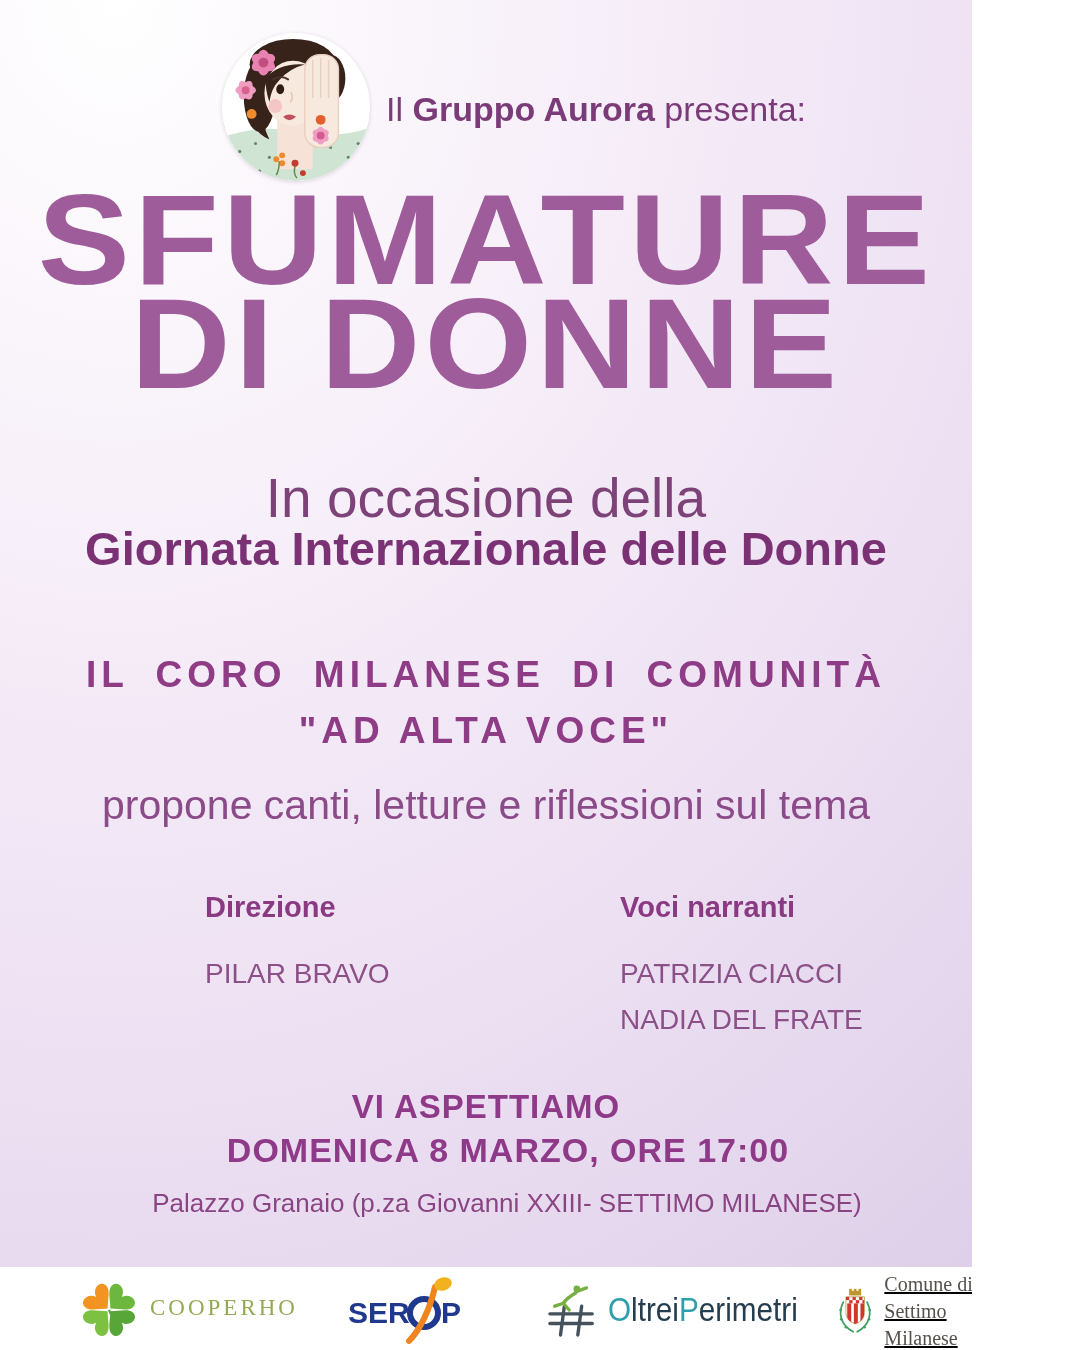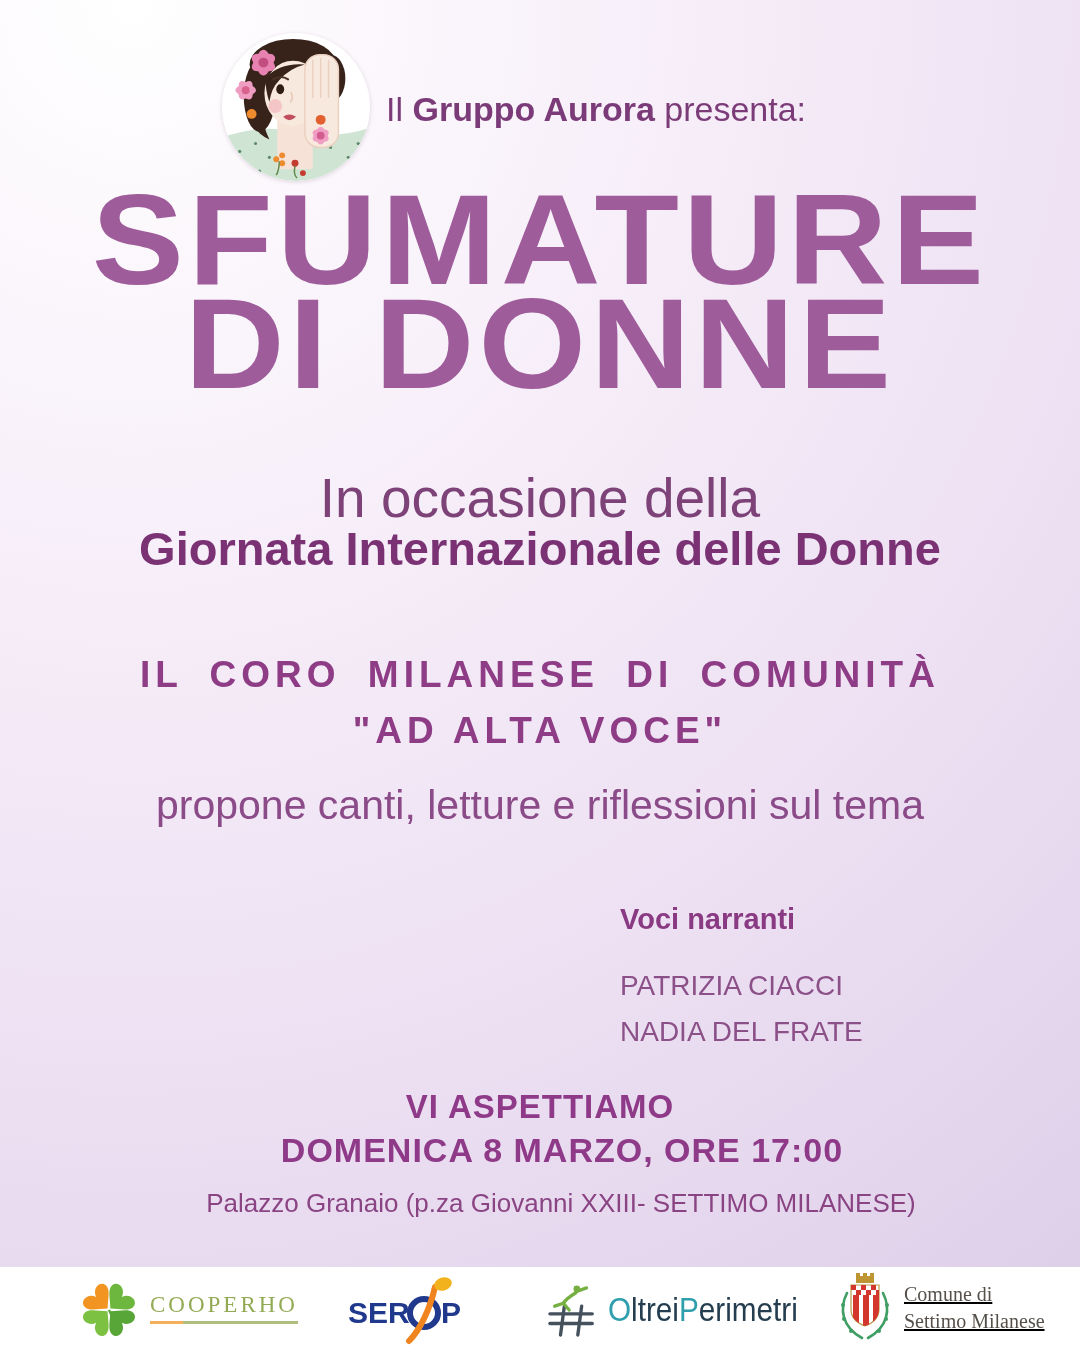--- a/index.html
+++ b/index.html
@@ -1,18 +1,18 @@
 <!DOCTYPE html>
 <html><head>
 <meta charset="utf-8">
 <style>
   html,body{margin:0;padding:0;}
   body{width:1080px;height:1350px;font-family:"Liberation Sans",sans-serif;}
   .poster{
-    position:relative;width:1080px;height:1350px;overflow:hidden;
+    position:relative;width:972px;height:1350px;overflow:hidden;
     background:radial-gradient(150% 125% at 12% 0%, #ffffff 0%, #f7eff9 32%, #ecdff2 66%, #dccde7 100%);
   }
   .abs{position:absolute;left:0;right:0;text-align:center;}
   
   .avatar{position:absolute;left:222px;top:33px;width:148px;height:148px;border-radius:50%;
     overflow:hidden;box-shadow:0 1px 4px rgba(90,50,90,.18);}
   .presents{position:absolute;left:386px;top:90px;font-size:34px;color:#7b3b78;text-align:left;}
   .presents b{font-weight:bold;}
   
   .title{position:absolute;left:0;right:0;top:188px;margin:0;text-align:center;
@@ -21,32 +21,32 @@
   
   .occ1{top:466px;font-size:55px;color:#7d4379;}
   .occ2{top:521px;font-size:47px;font-weight:bold;color:#7a3274;}
   
   .choir1{top:654px;font-size:37px;font-weight:bold;letter-spacing:5px;word-spacing:12px;color:#8d3c85;}
   .choir2{top:710px;font-size:37px;font-weight:bold;letter-spacing:5px;color:#8d3c85;}
   .desc{top:782px;font-size:41px;color:#8b4b88;}
   
   .credit-col{position:absolute;top:891px;text-align:left;}
   .credit-col.left{left:205px;}
-  .credit-col.right{left:620px;margin-top:12px;}
+  .credit-col.right{left:620px;}
   .credit-label{font-size:29px;font-weight:bold;color:#8a3a82;margin-bottom:27px;}
   .credit-name{font-size:28px;color:#8c5089;line-height:46px;}
   
   .inv1{top:1088px;font-size:33px;font-weight:bold;color:#8e3a88;letter-spacing:1px;}
   .inv2{top:1131px;font-size:34px;font-weight:bold;color:#8e3a88;letter-spacing:1px;padding-left:44px;}
   .venue{top:1188px;font-size:26px;color:#8a4483;margin-left:42px;}
   
   .footer{position:absolute;left:0;right:0;top:1267px;height:83px;background:#ffffff;}
   .logo{position:absolute;display:flex;align-items:center;gap:10px;}
   .logo-cooperho{left:78px;top:9px;}
-  .cooperho-text{display:flex;flex-direction:column;}
+  .cooperho-text{display:flex;flex-direction:row;}
   .cooperho-word{font-family:"Liberation Serif",serif;font-size:23px;letter-spacing:3px;color:#93aa55;}
   .cooperho-tagline{margin-top:3px;height:3px;width:100%;
     background:linear-gradient(to right,#f29422 0 22%,#93aa55 22% 100%);opacity:.75;}
   .logo-sercop{left:346px;top:6px;}
   .logo-op{left:548px;top:16px;justify-content:center;}
   .op-text{font-size:33px;letter-spacing:0px;transform:scaleX(.9);transform-origin:left center;white-space:nowrap;}
   .op-teal{color:#2f9fae;}
   .op-dark{color:#243d4f;}
   .logo-comune{left:836px;top:4px;text-decoration:underline;}
   .comune-text{font-family:"Liberation Serif",serif;font-size:20px;line-height:1.35;color:#55504a;text-align:left;}
@@ -146,20 +146,24 @@
     <span style="display:block;">DI DONNE</span>
   </h1>
 
   <div class="abs occ1">In occasione della</div>
   <div class="abs occ2">Giornata Internazionale delle Donne</div>
 
   <div class="abs choir1">IL CORO MILANESE DI COMUNITÀ</div>
   <div class="abs choir2">"AD ALTA VOCE"</div>
   <div class="abs desc">propone canti, letture e riflessioni sul tema</div>
 
+  <div class="credit-col left">
+    <div class="credit-label">Direzione</div>
+    <div class="credit-name">PILAR BRAVO</div>
+  </div>
   <div class="credit-col right">
     <div class="credit-label">Voci narranti</div>
     <div class="credit-name">PATRIZIA CIACCI</div>
     <div class="credit-name">NADIA DEL FRATE</div>
   </div>
 
   <div class="abs inv1">VI ASPETTIAMO</div>
   <div class="abs inv2">DOMENICA 8 MARZO, ORE 17:00</div>
   <div class="abs venue">Palazzo Granaio (p.za Giovanni XXIII- SETTIMO MILANESE)</div>
 

